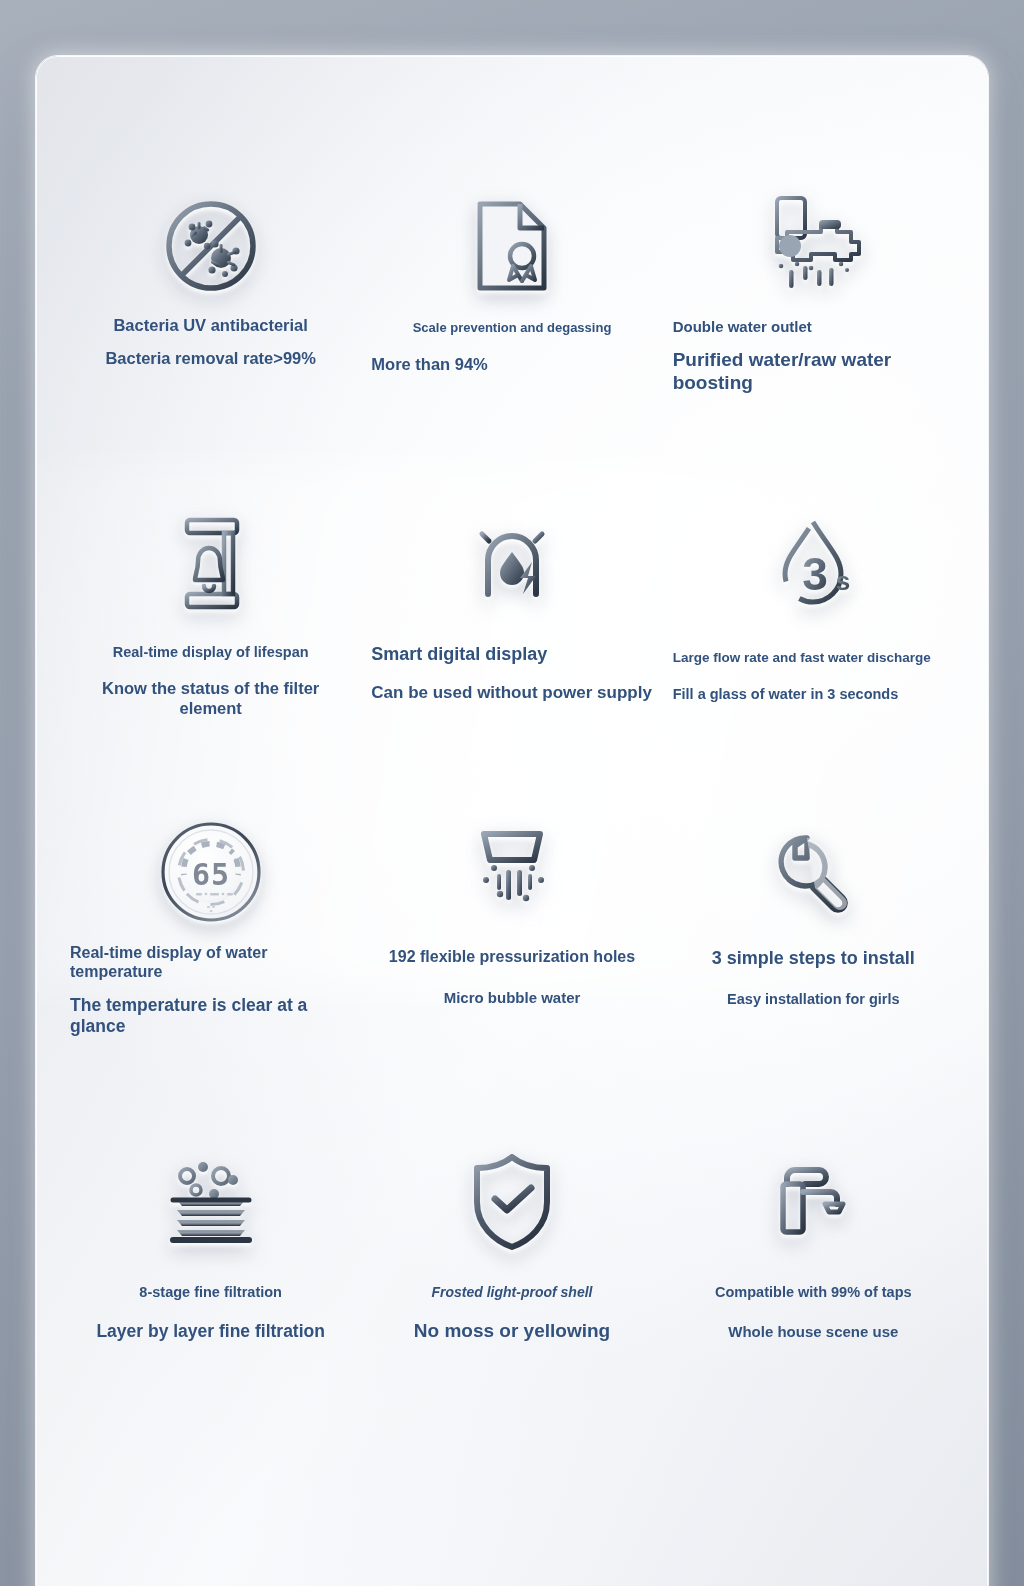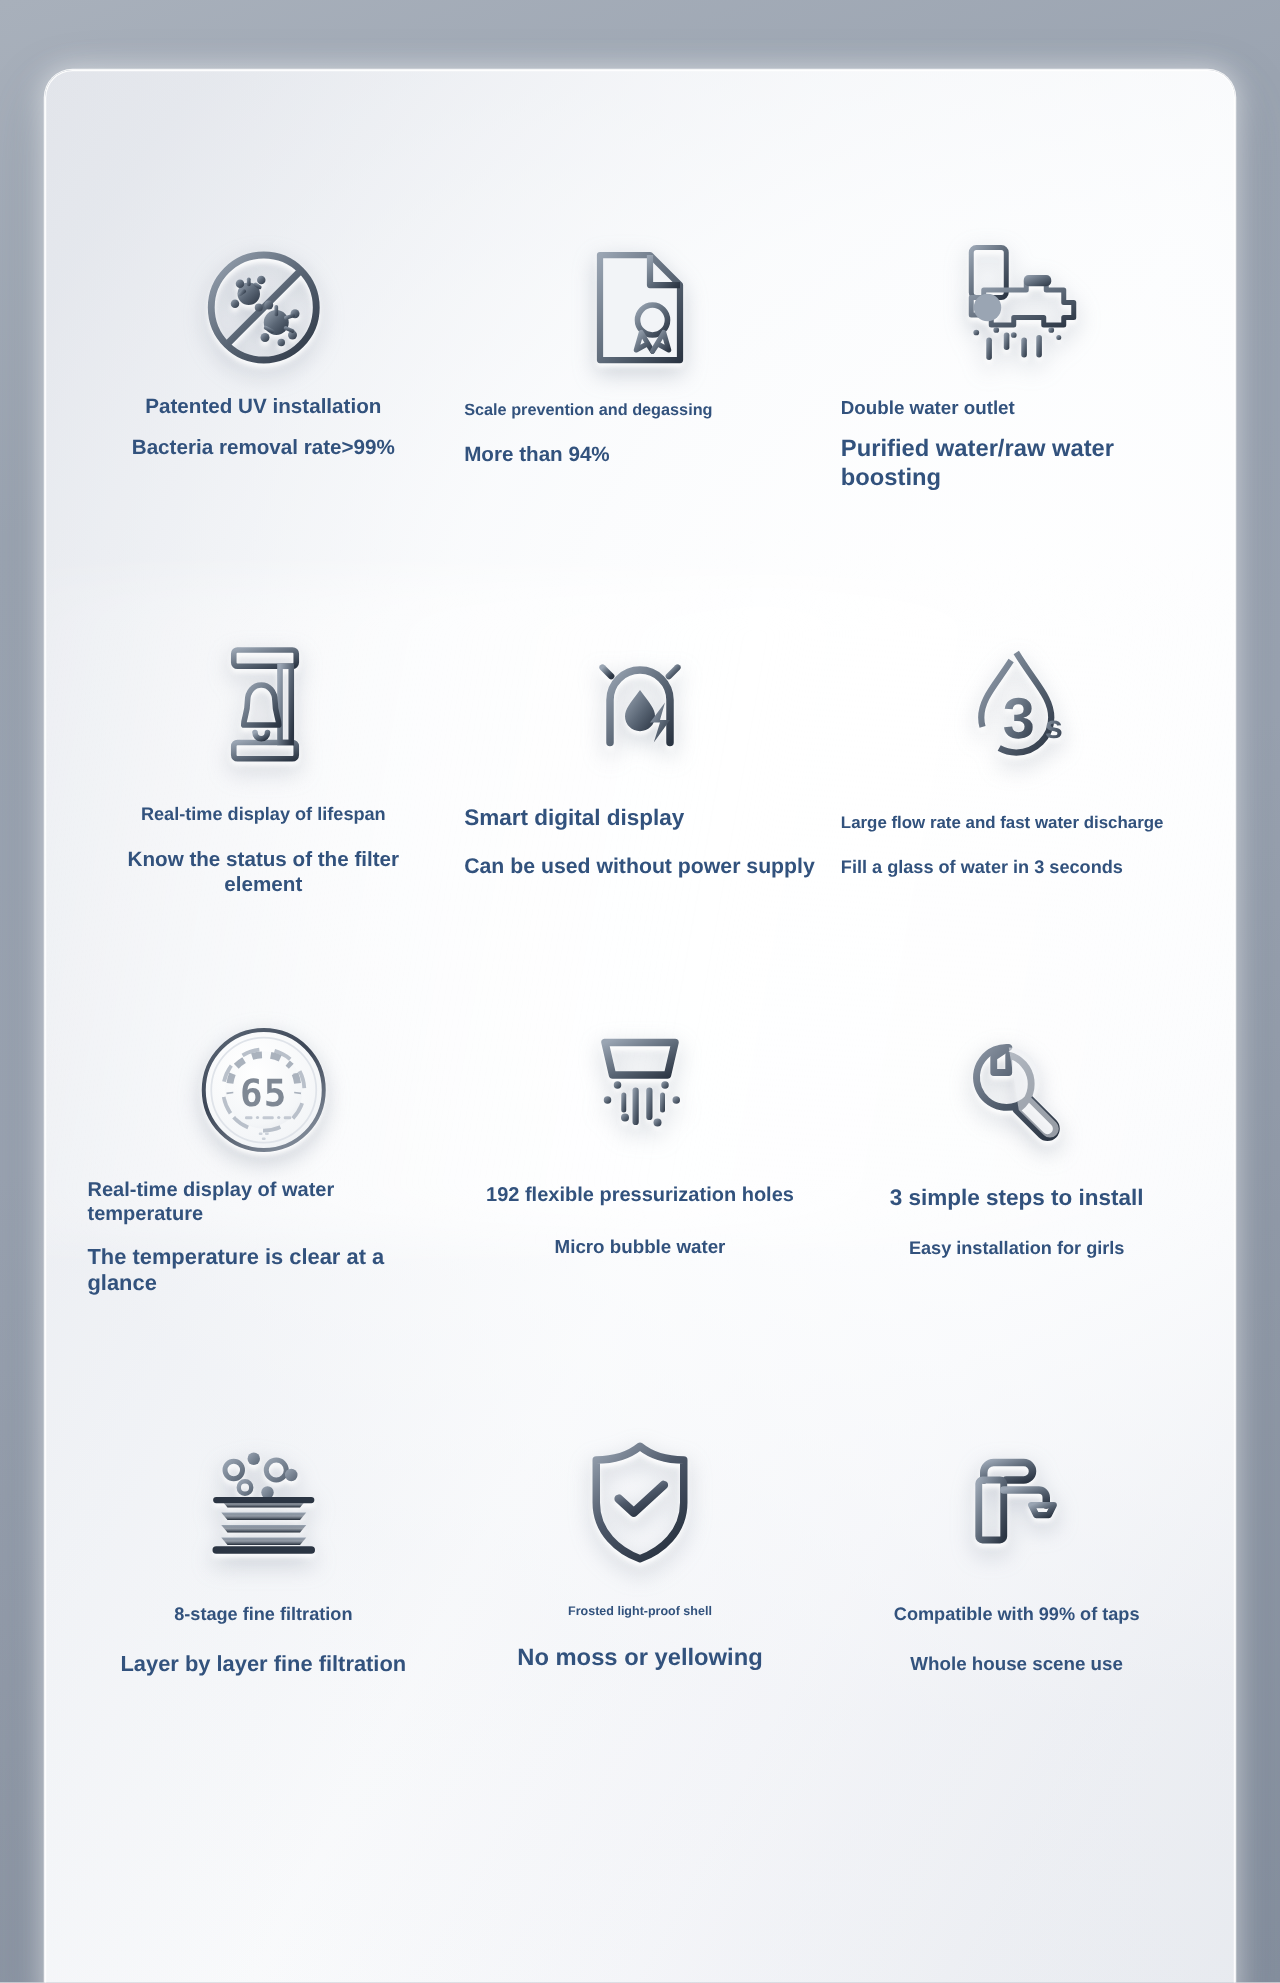--- a/index.html
+++ b/index.html
@@ -99,21 +99,21 @@
     line-height: 1.2;
     margin-top: 14px;
   }
   .c-center { text-align: center; }
   .c-left { text-align: left; }
 
   
   .s1 .title    { font-size: 16.5px; }
   .s1 .subtitle { font-size: 16.5px; }
 
-  .s2 .title    { font-size: 13px; margin-top: 10px; }
+  .s2 .title    { font-size: 13px; margin-top: 10px; text-align: center; }
   .s2 .subtitle { font-size: 16.5px; margin-top: 20px; }
 
   .s3 .title    { font-size: 15px; margin-top: 8px; }
   .s3 .subtitle { font-size: 19px; margin-top: 14px; }
 
   .s4 .title    { font-size: 14.5px; margin-top: 16px; }
   .s4 .subtitle { font-size: 16.5px; margin-top: 18px; }
 
   .s5 .title    { font-size: 18px; margin-top: 16px; }
   .s5 .subtitle { font-size: 17px; margin-top: 18px; }
@@ -126,21 +126,21 @@
 
   .s8 .title    { font-size: 16px; margin-top: 12px; }
   .s8 .subtitle { font-size: 15px; margin-top: 22px; }
 
   .s9 .title    { font-size: 18px; margin-top: 12px; }
   .s9 .subtitle { font-size: 14.5px; margin-top: 22px; }
 
   .s10 .title    { font-size: 14.5px; margin-top: 18px; }
   .s10 .subtitle { font-size: 17.5px; margin-top: 20px; }
 
-  .s11 .title    { font-size: 10px; margin-top: 18px; }
+  .s11 .title    { font-size: 14px; margin-top: 18px; font-style: italic; }
   .s11 .subtitle { font-size: 19px; margin-top: 20px; }
 
   .s12 .title    { font-size: 14.5px; margin-top: 18px; }
   .s12 .subtitle { font-size: 15px; margin-top: 22px; }
 
   
   #grid > .cell:nth-child(n+4):nth-child(-n+6)  { padding-top: 22px; }
   #grid > .cell:nth-child(n+7):nth-child(-n+9)  { padding-top: 28px; }
   #grid > .cell:nth-child(n+10)                 { padding-top: 56px; }
 
@@ -185,21 +185,21 @@
             <circle cx="53" cy="76" r="3.6"></circle>
             <circle cx="66" cy="80" r="3"></circle>
             <rect x="60.5" y="50" width="3" height="9" rx="1.4"></rect>
             <rect x="68" y="58" width="9" height="3" rx="1.4" transform="rotate(-18 72 59)"></rect>
             <rect x="68" y="68" width="9" height="3" rx="1.4" transform="rotate(22 72 69)"></rect>
             <rect x="52" y="68" width="9" height="3" rx="1.4" transform="rotate(28 56 69)"></rect>
           </g>
         </svg>
       </div>
       <div class="txt c-center">
-        <div class="title">Patented UV installation</div>
+        <div class="title">Bacteria UV antibacterial</div>
         <div class="subtitle">Bacteria removal rate&gt;99%</div>
       </div>
     </div>
 
     <div class="cell s2">
       <div class="icon-wrap">
         <svg width="92" height="100" viewBox="0 0 92 100">
           <defs>
             <linearGradient id="g2" x1="0" y1="0" x2="1" y2="1">
               <stop offset="0" class="metal-lite"></stop>

